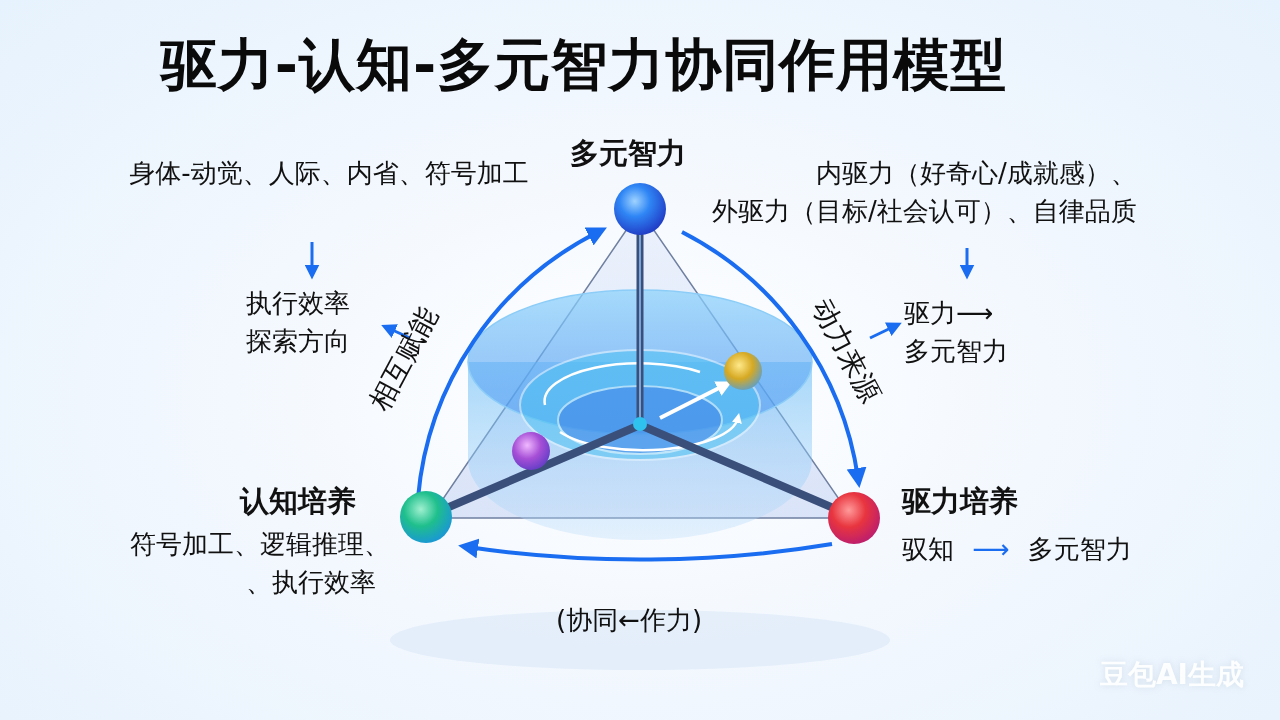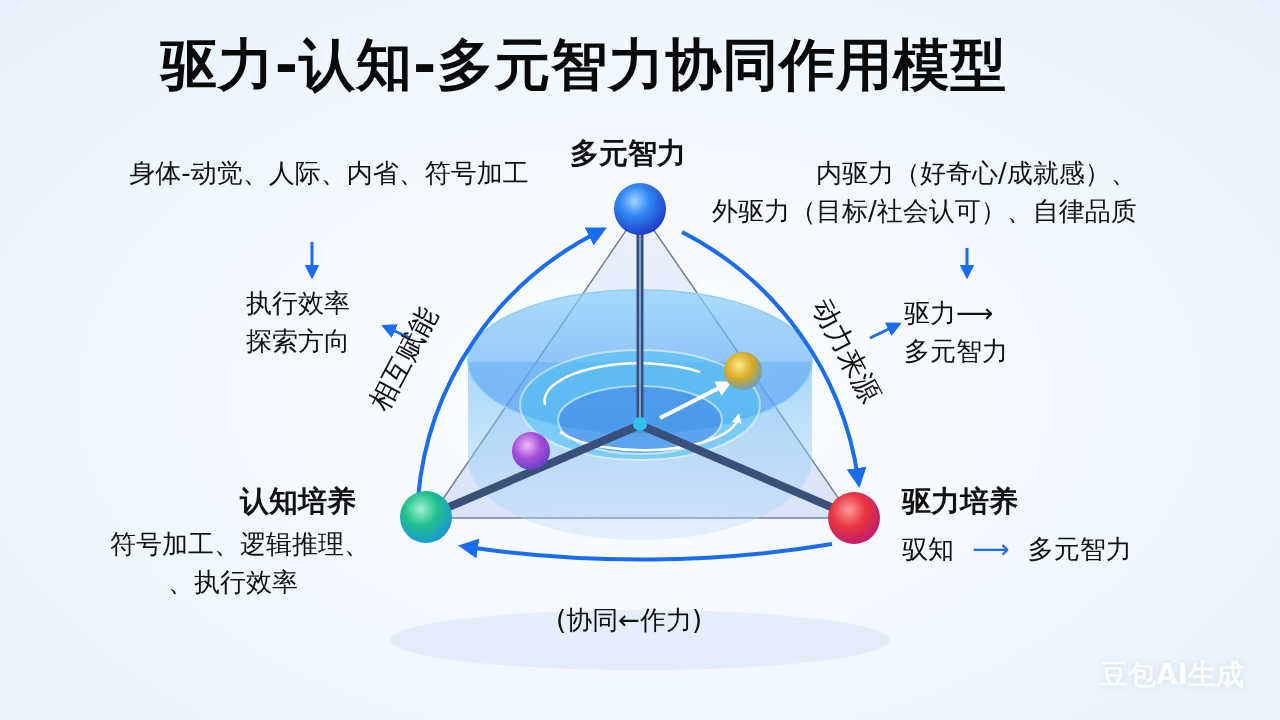--- a/index.html
+++ b/index.html
@@ -138,21 +138,21 @@
 <div class="desc" style="left:904px; top:284px;margin-top:10px;">
   <div>驱力⟶</div>
   <div>多元智力</div>
 </div>
 
 <div class="arc-label" style="left:348px; top:340px; transform: rotate(-62deg);">相互赋能</div>
 <div class="arc-label" style="left:790px; top:332px; transform: rotate(62deg);">动力来源</div>
 <div class="desc" style="left:556px; top:590px;margin-top:11px;">(协同←作力)</div>
 
 <div class="node-label" style="left:240px; top:482px;">认知培养</div>
-<div class="desc" style="left:90px; top:525px; text-align:center; width:300px;">
+<div class="desc" style="left:90px; top:525px; text-align:right; width:300px;">
   <div>符号加工、逻辑推理、</div>
   <div style="padding-right:14px;">、执行效率</div>
 </div>
 
 <div class="node-label" style="left:902px; top:482px;">驱力培养</div>
 <div class="desc" style="left:902px; top:530px;">
   <span>驭知</span>
   <span class="blue-arrow-inline" style="margin:0 10px;">⟶</span>
   <span>多元智力</span>
 </div>

